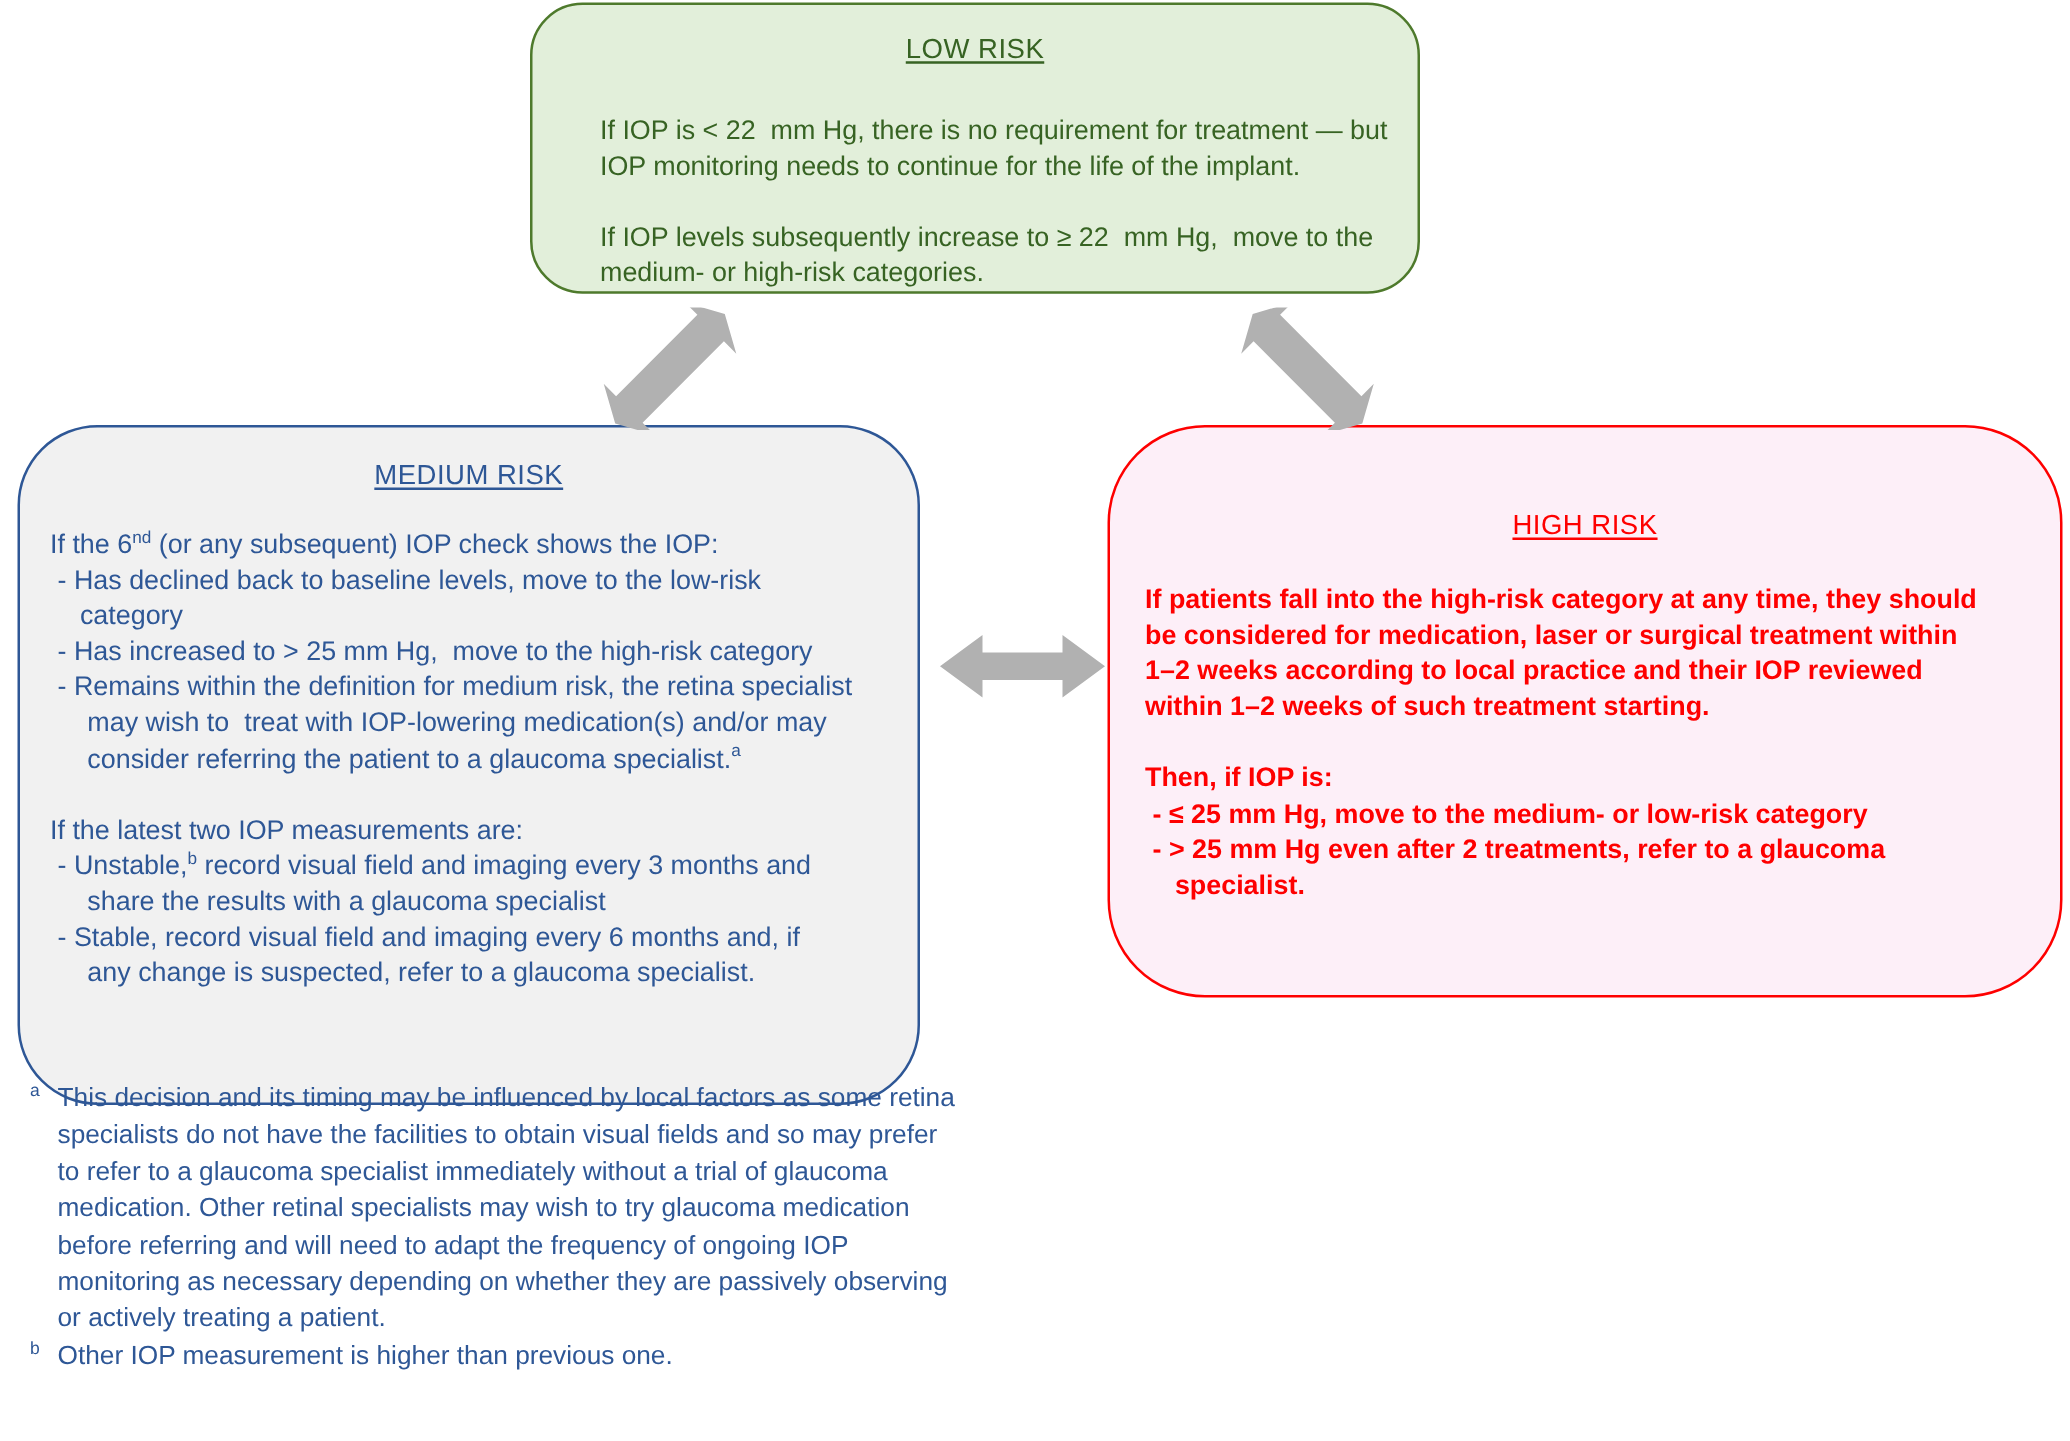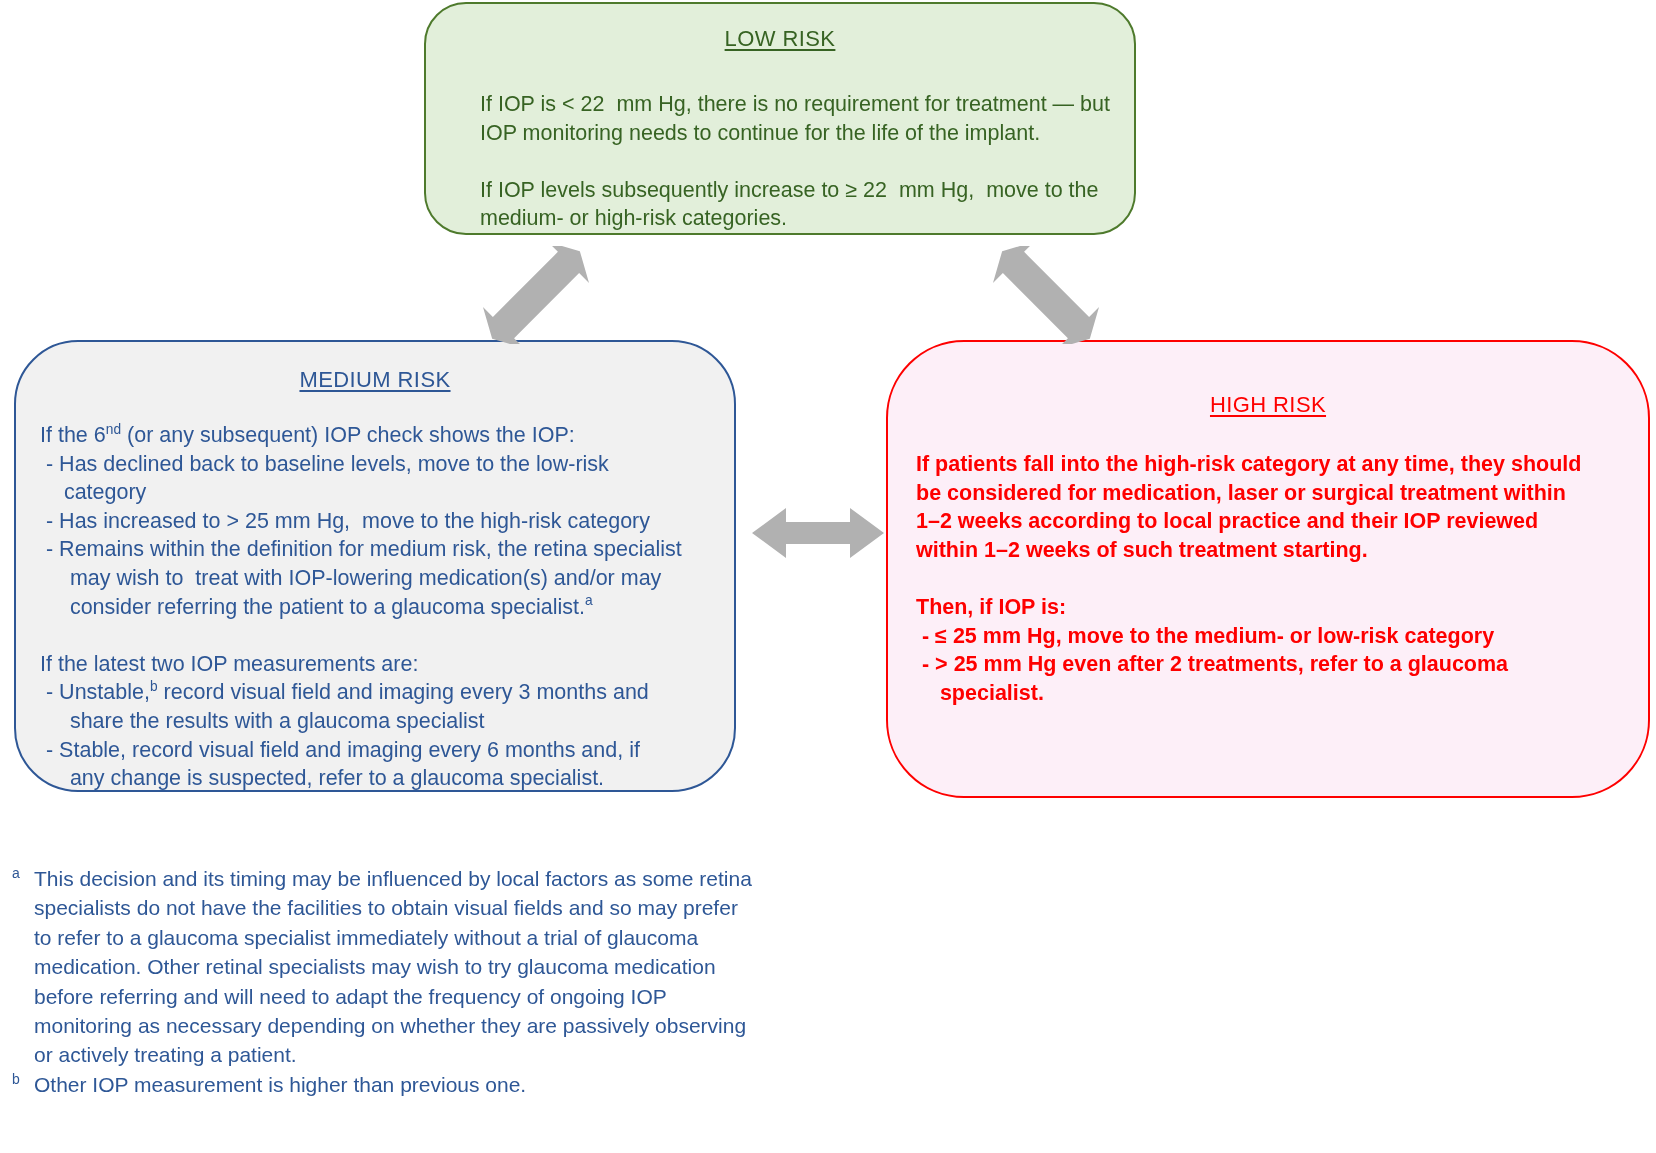--- a/index.html
+++ b/index.html
@@ -57,21 +57,21 @@
   #low-risk-box .risk-body {
     margin: 38px 0 0 54px;
     padding-right: 1px;
   }
 
   
   #medium-risk-box {
     left: 14px;
     top: 340px;
     width: 722px;
-    height: 452px;
+    height: 544px;
     background: #f1f1f1;
     border-color: #2e5796;
     border-width: 2.6px;
     border-radius: 64px;
     color: #2e5796;
   }
   #medium-risk-box .risk-title { margin-top: 25px; color:#2e5796; }
   #medium-risk-box .risk-body {
     margin: 28px 0 0 24px;
     padding-right: 10px;
@@ -82,21 +82,21 @@
     left: 886px;
     top: 340px;
     width: 764px;
     height: 458px;
     background: #fdeff8;
     border-color: #fe0000;
     border-width: 2.8px;
     border-radius: 78px;
     color: #fe0000;
   }
-  #high-risk-box .risk-title { margin-top: 50px; color:#fe0000; }
+  #high-risk-box .risk-title { margin-top: 65px; color:#fe0000; }
   #high-risk-box .risk-body {
     margin: 32px 0 0 28px;
     padding-right: 16px;
     font-weight: bold;
   }
 
   sup {
     font-size: 0.64em;
     vertical-align: super;
     line-height: 0;
@@ -107,21 +107,21 @@
   .arrow {
     position: absolute;
   }
   #arrow-low-medium { left: 474px; top: 246px; width: 124px; height: 98px; }
   #arrow-low-high   { left: 984px; top: 246px; width: 124px; height: 98px; }
   #arrow-medium-high{ left: 752px; top: 500px; width: 132px; height: 66px; }
 
   
   #footnotes {
     position: absolute;
-    left: 12px;
+    left: 24px;
     top: 864px;
     width: 820px;
     color: #2e5796;
     font-size: 21px;
     line-height: 1.40;
   }
   .footnote {
     display: block;
     white-space: pre-wrap;
     text-indent: 0;

